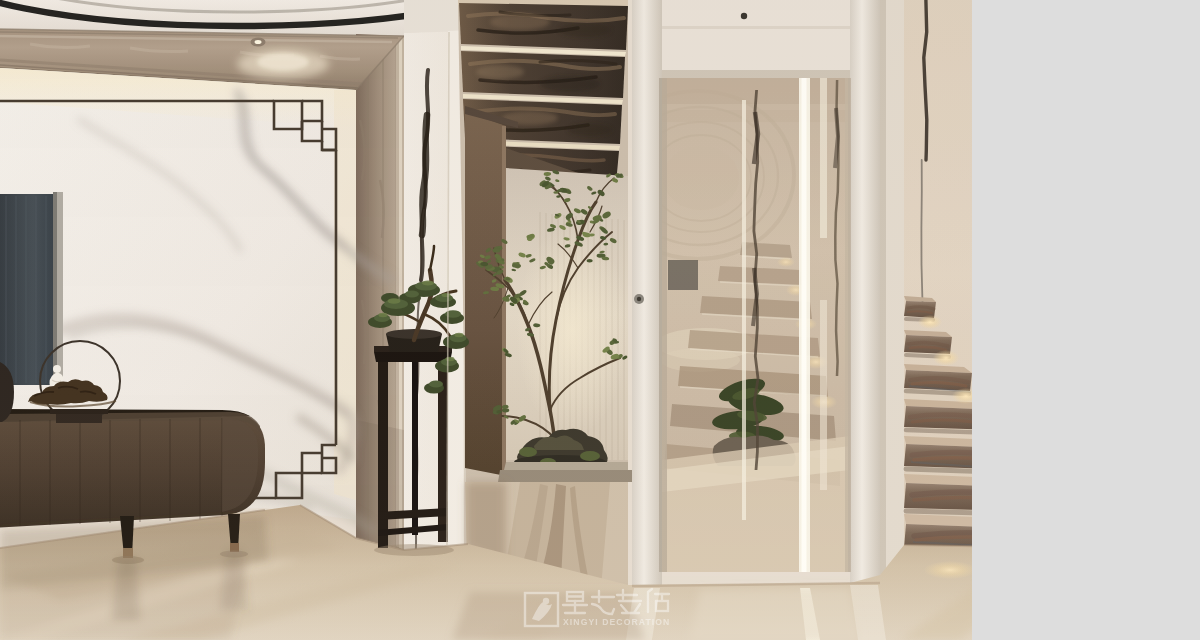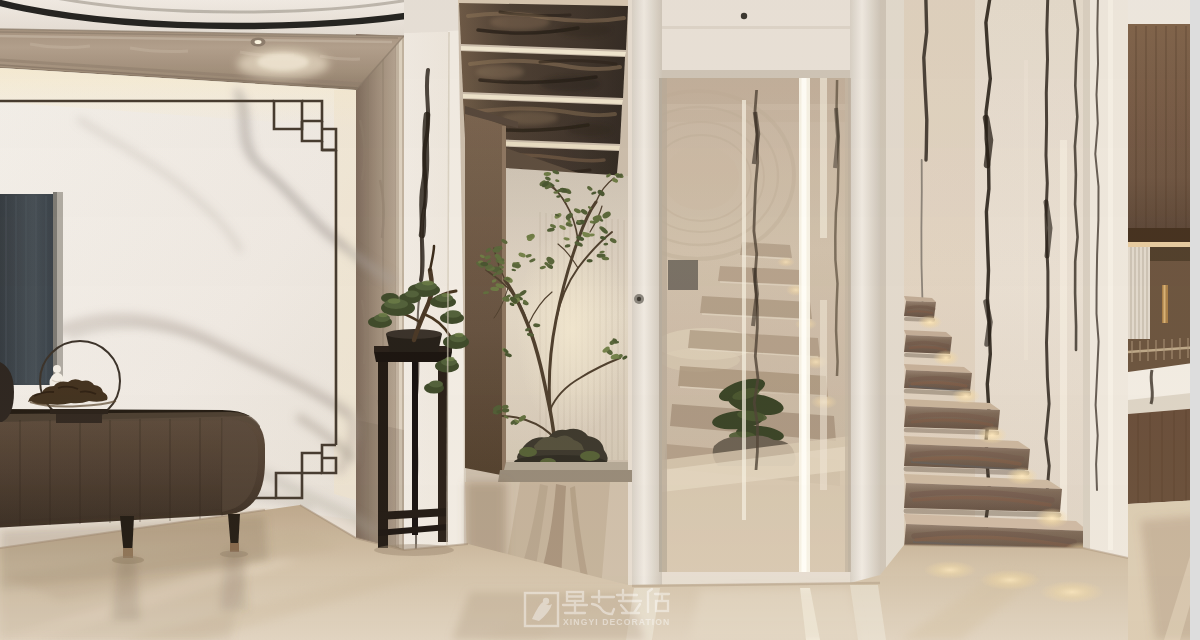--- a/index.html
+++ b/index.html
@@ -1,16 +1,16 @@
 <!DOCTYPE html>
 <html><head>
 <meta charset="utf-8">
 <style>
 html,body{margin:0;padding:0;background:#ddd}
-#stage{position:relative;width:1190px;height:640px;overflow:hidden;background:#e9e1d6;font-family:"Liberation Sans",sans-serif}
+#stage{position:relative;width:972px;height:640px;overflow:hidden;background:#e9e1d6;font-family:"Liberation Sans",sans-serif}
 #scene{position:absolute;top:0;left:0}
 </style>
 </head>
 <body>
 <div id="stage">
 <svg id="scene" width="1200" height="640" viewBox="0 0 1200 640">
 <defs>
 <linearGradient id="gCeil" x1="0" y1="0" x2="0" y2="1">
  <stop offset="0" stop-color="#f3ede6"></stop>
           <stop offset="1" stop-color="#e2dacf"></stop>

